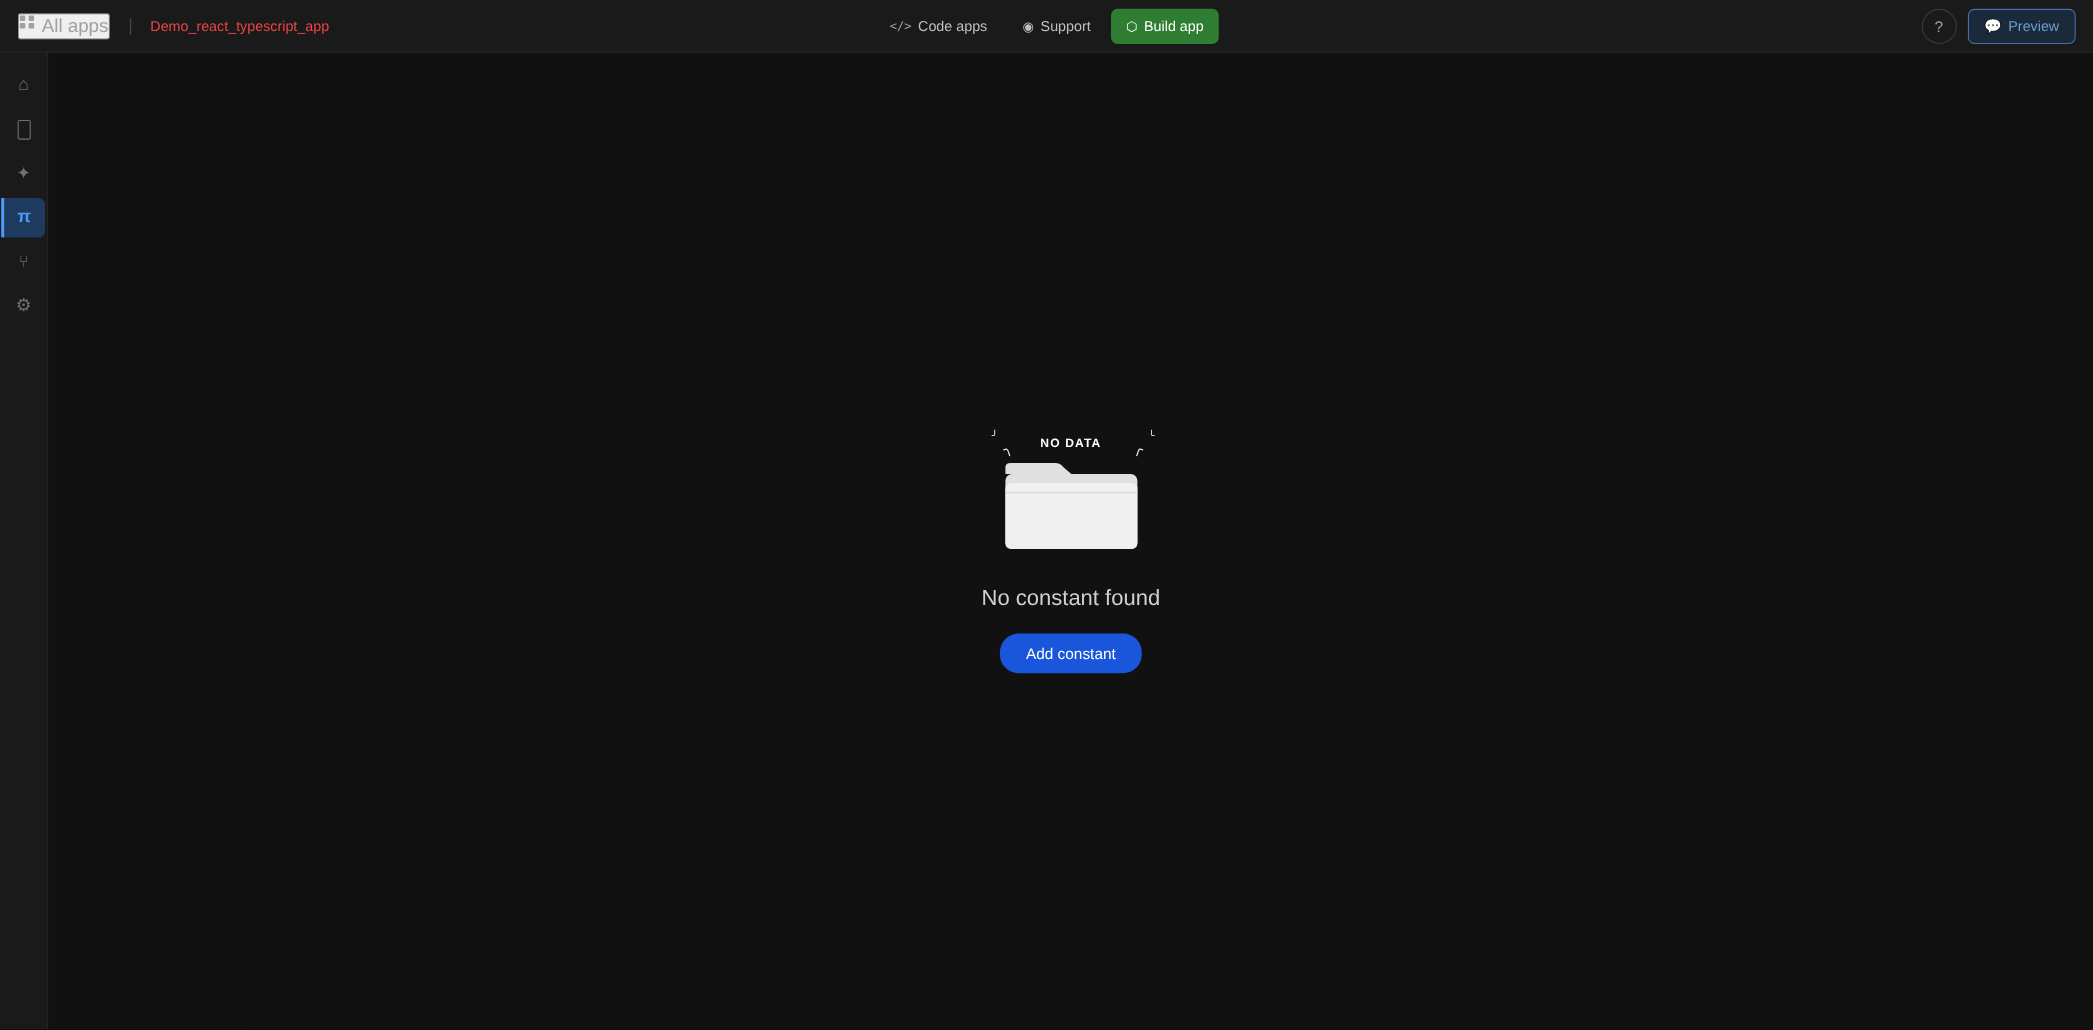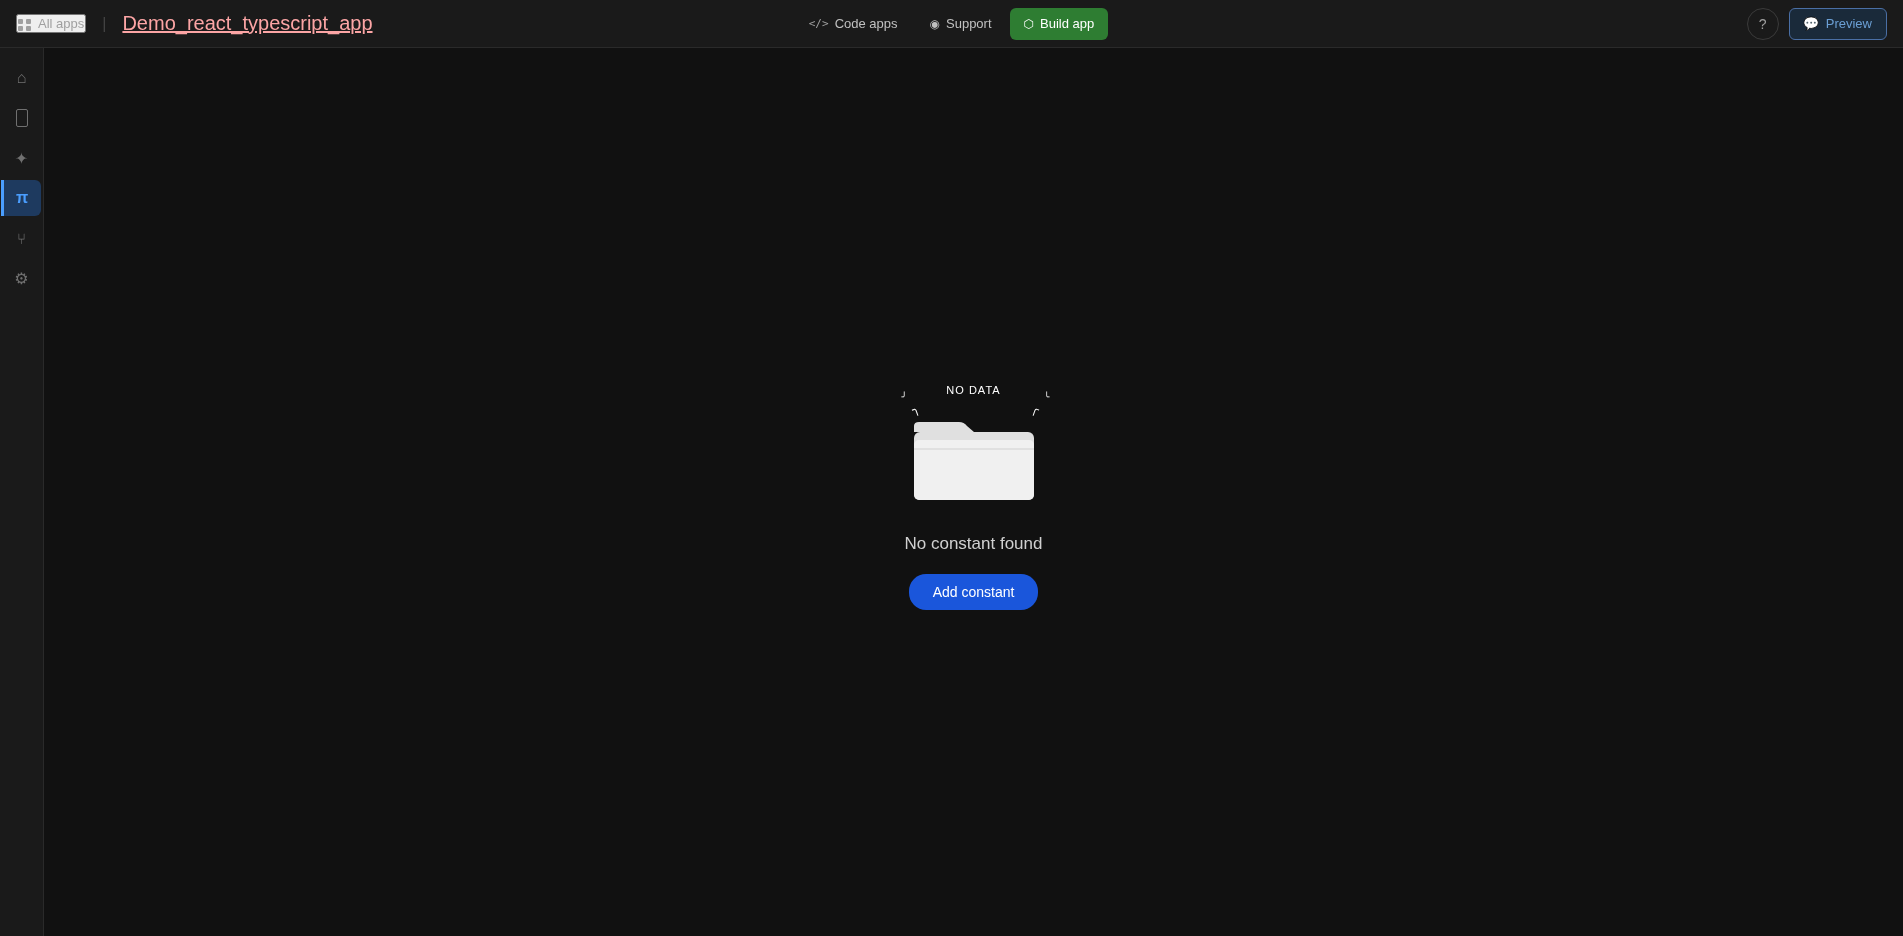--- a/index.html
+++ b/index.html
@@ -28,39 +28,38 @@
     }
 
     .topbar-left {
       display: flex;
       align-items: center;
       gap: 12px;
       flex: 1;
     }
 
     .all-apps {
-      font-size: 13px;
+      font-size: 17px;
       color: #a0a0a0;
       cursor: pointer;
       display: flex;
-      align-items: flex-end;
+      align-items: flex-start;
       gap: 6px;
     }
 
     .topbar-divider {
       color: #444;
       font-size: 16px;
       margin: 0 4px;
     }
 
     .app-name {
-      font-size: 20px;
+      font-size: 13px;
       font-weight: 500;
-      color: #fca5a5;
-      text-decoration: underline;
+      color: #ef4444;
     }
 
     .topbar-center {
       display: flex;
       align-items: center;
       gap: 4px;
     }
 
     .nav-btn {
       height: 32px;
@@ -178,36 +177,36 @@
       width: 160px;
       height: 140px;
       position: relative;
       display: flex;
       align-items: center;
       justify-content: center;
     }
 
     .no-data-label {
       font-size: 11px;
-      font-weight: 400;
+      font-weight: 700;
       color: #ffffff;
       letter-spacing: 1px;
       position: absolute;
-      top: 10px;
+      top: 24px;
       left: 50%;
       transform: translateX(-50%);
       white-space: nowrap;
     }
 
     .folder-svg {
       margin-top: 20px;
     }
 
     .empty-title {
-      font-size: 17px;
+      font-size: 20px;
       color: #d0d0d0;
       font-weight: 400;
     }
 
     .add-constant-btn {
       height: 36px;
       padding: 0 24px;
       border-radius: 17px;
       border: none;
       background: #1a56db;

